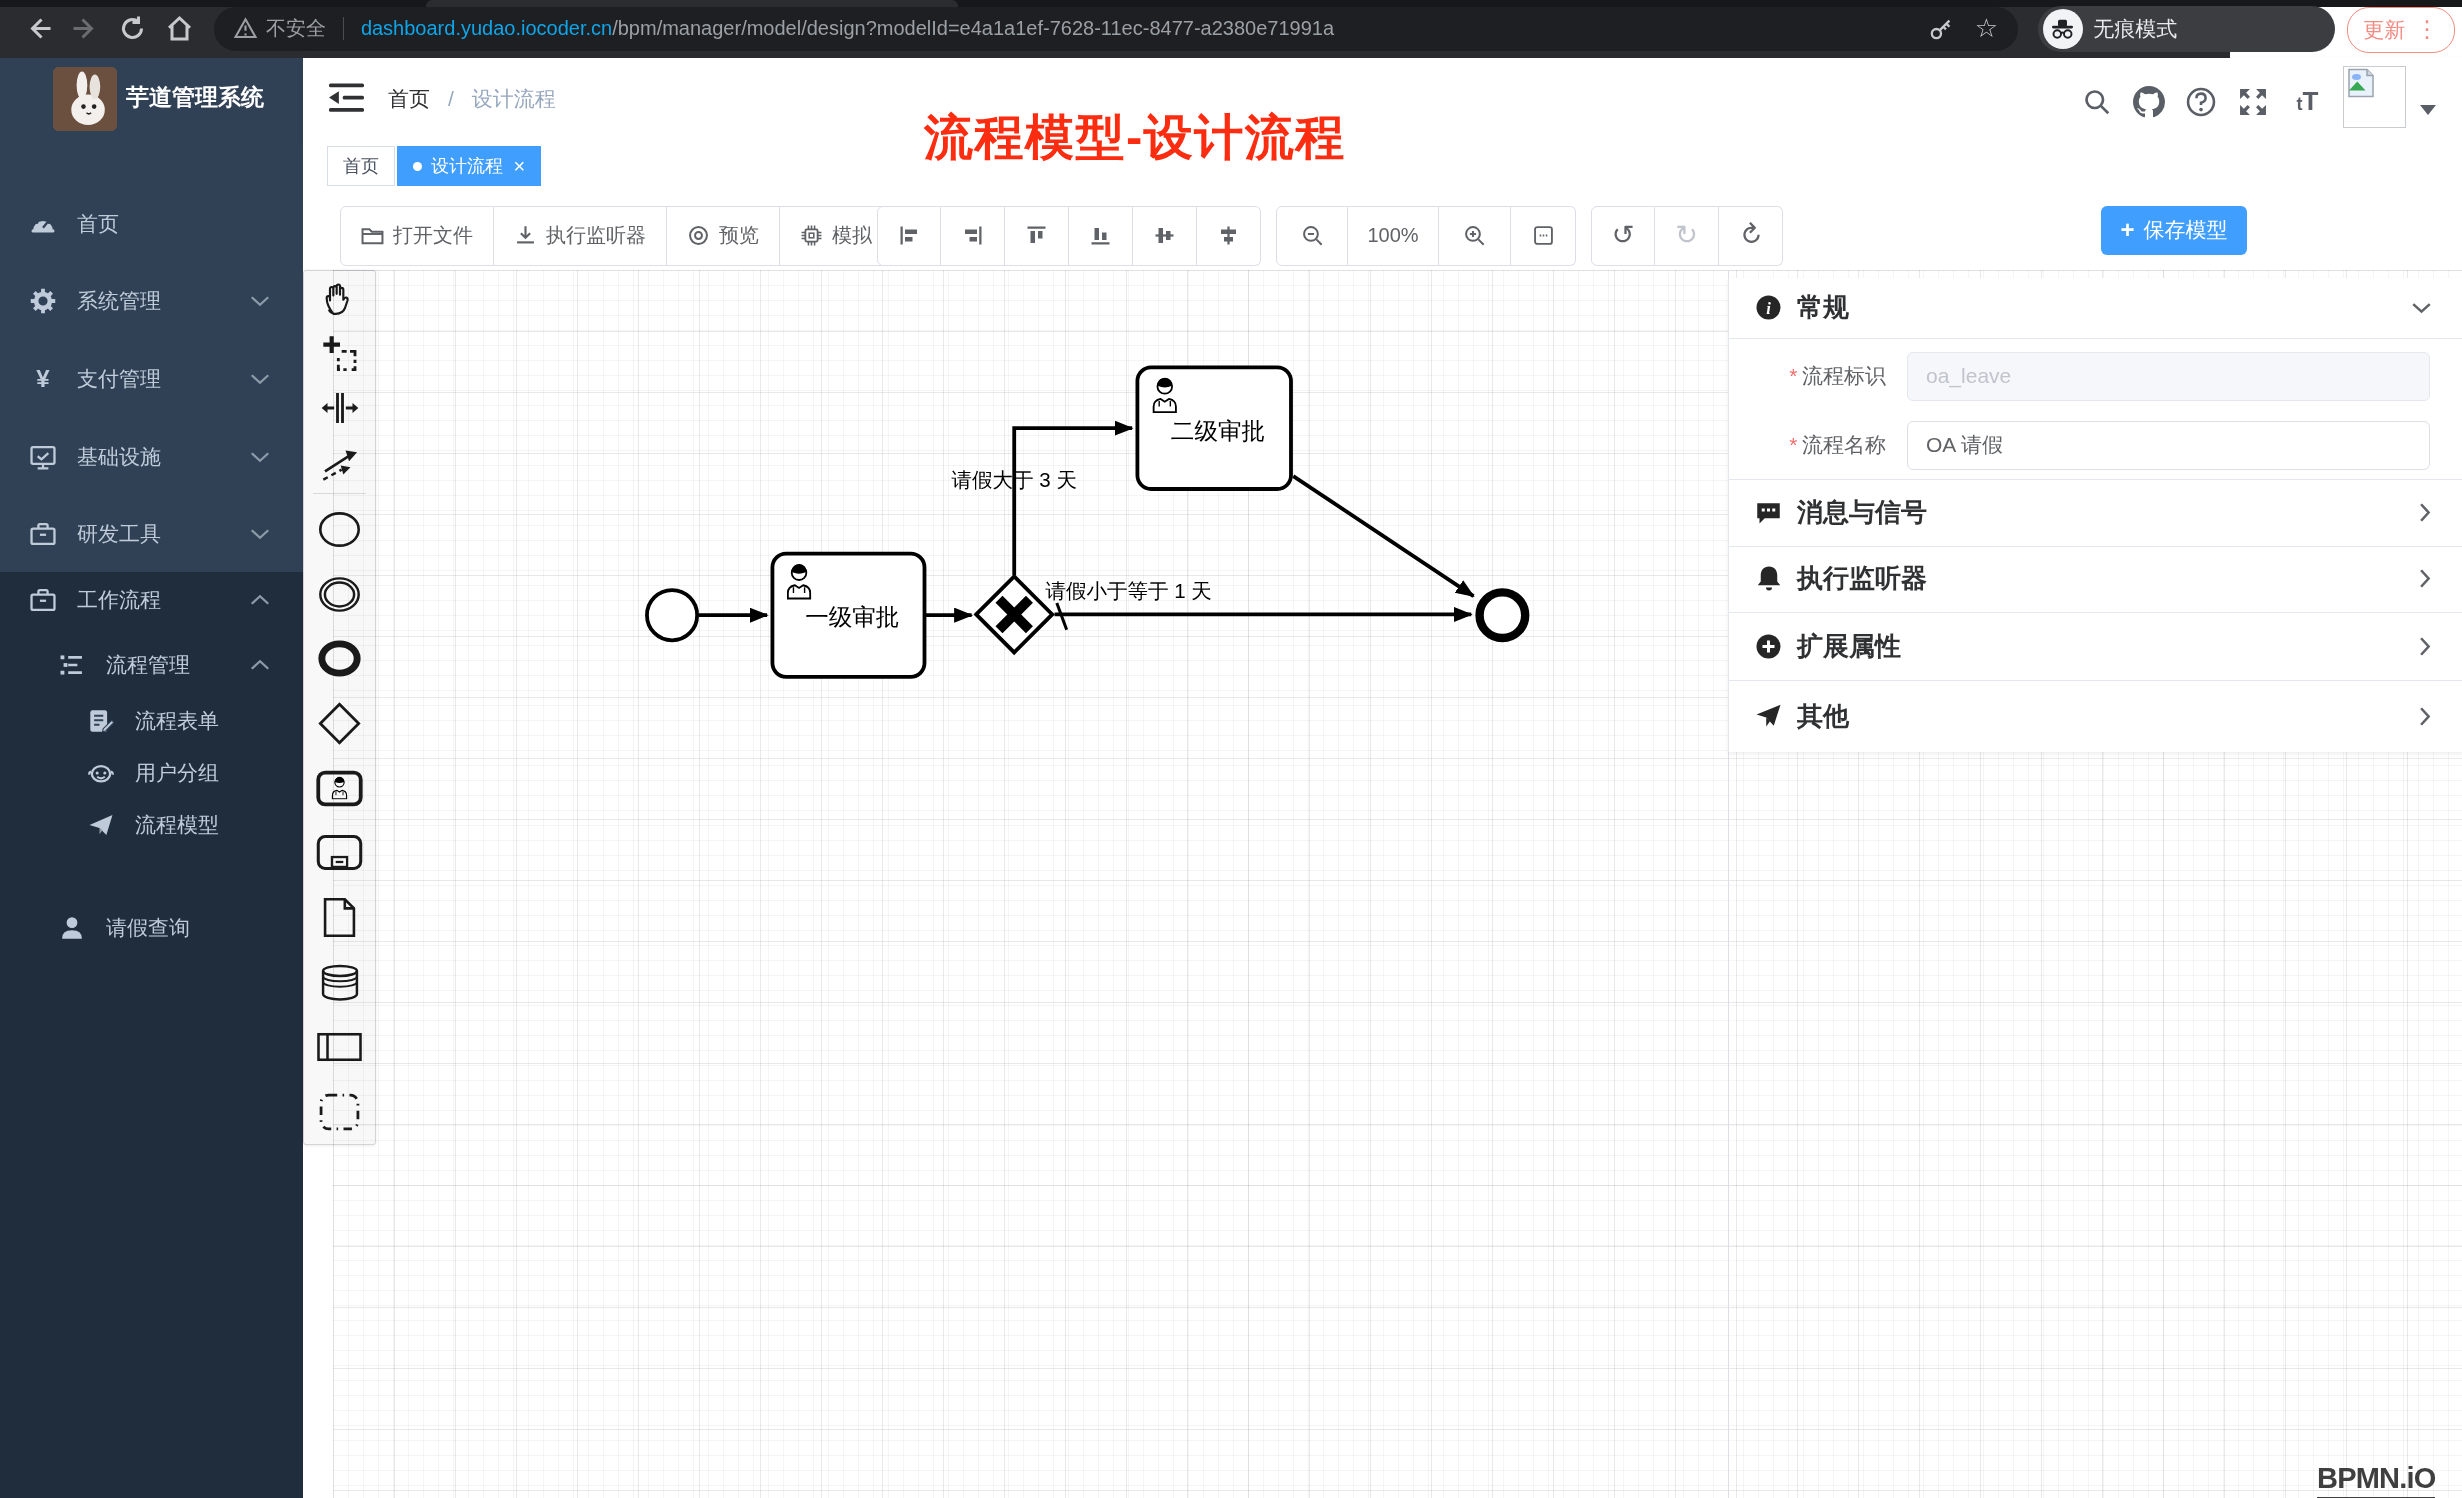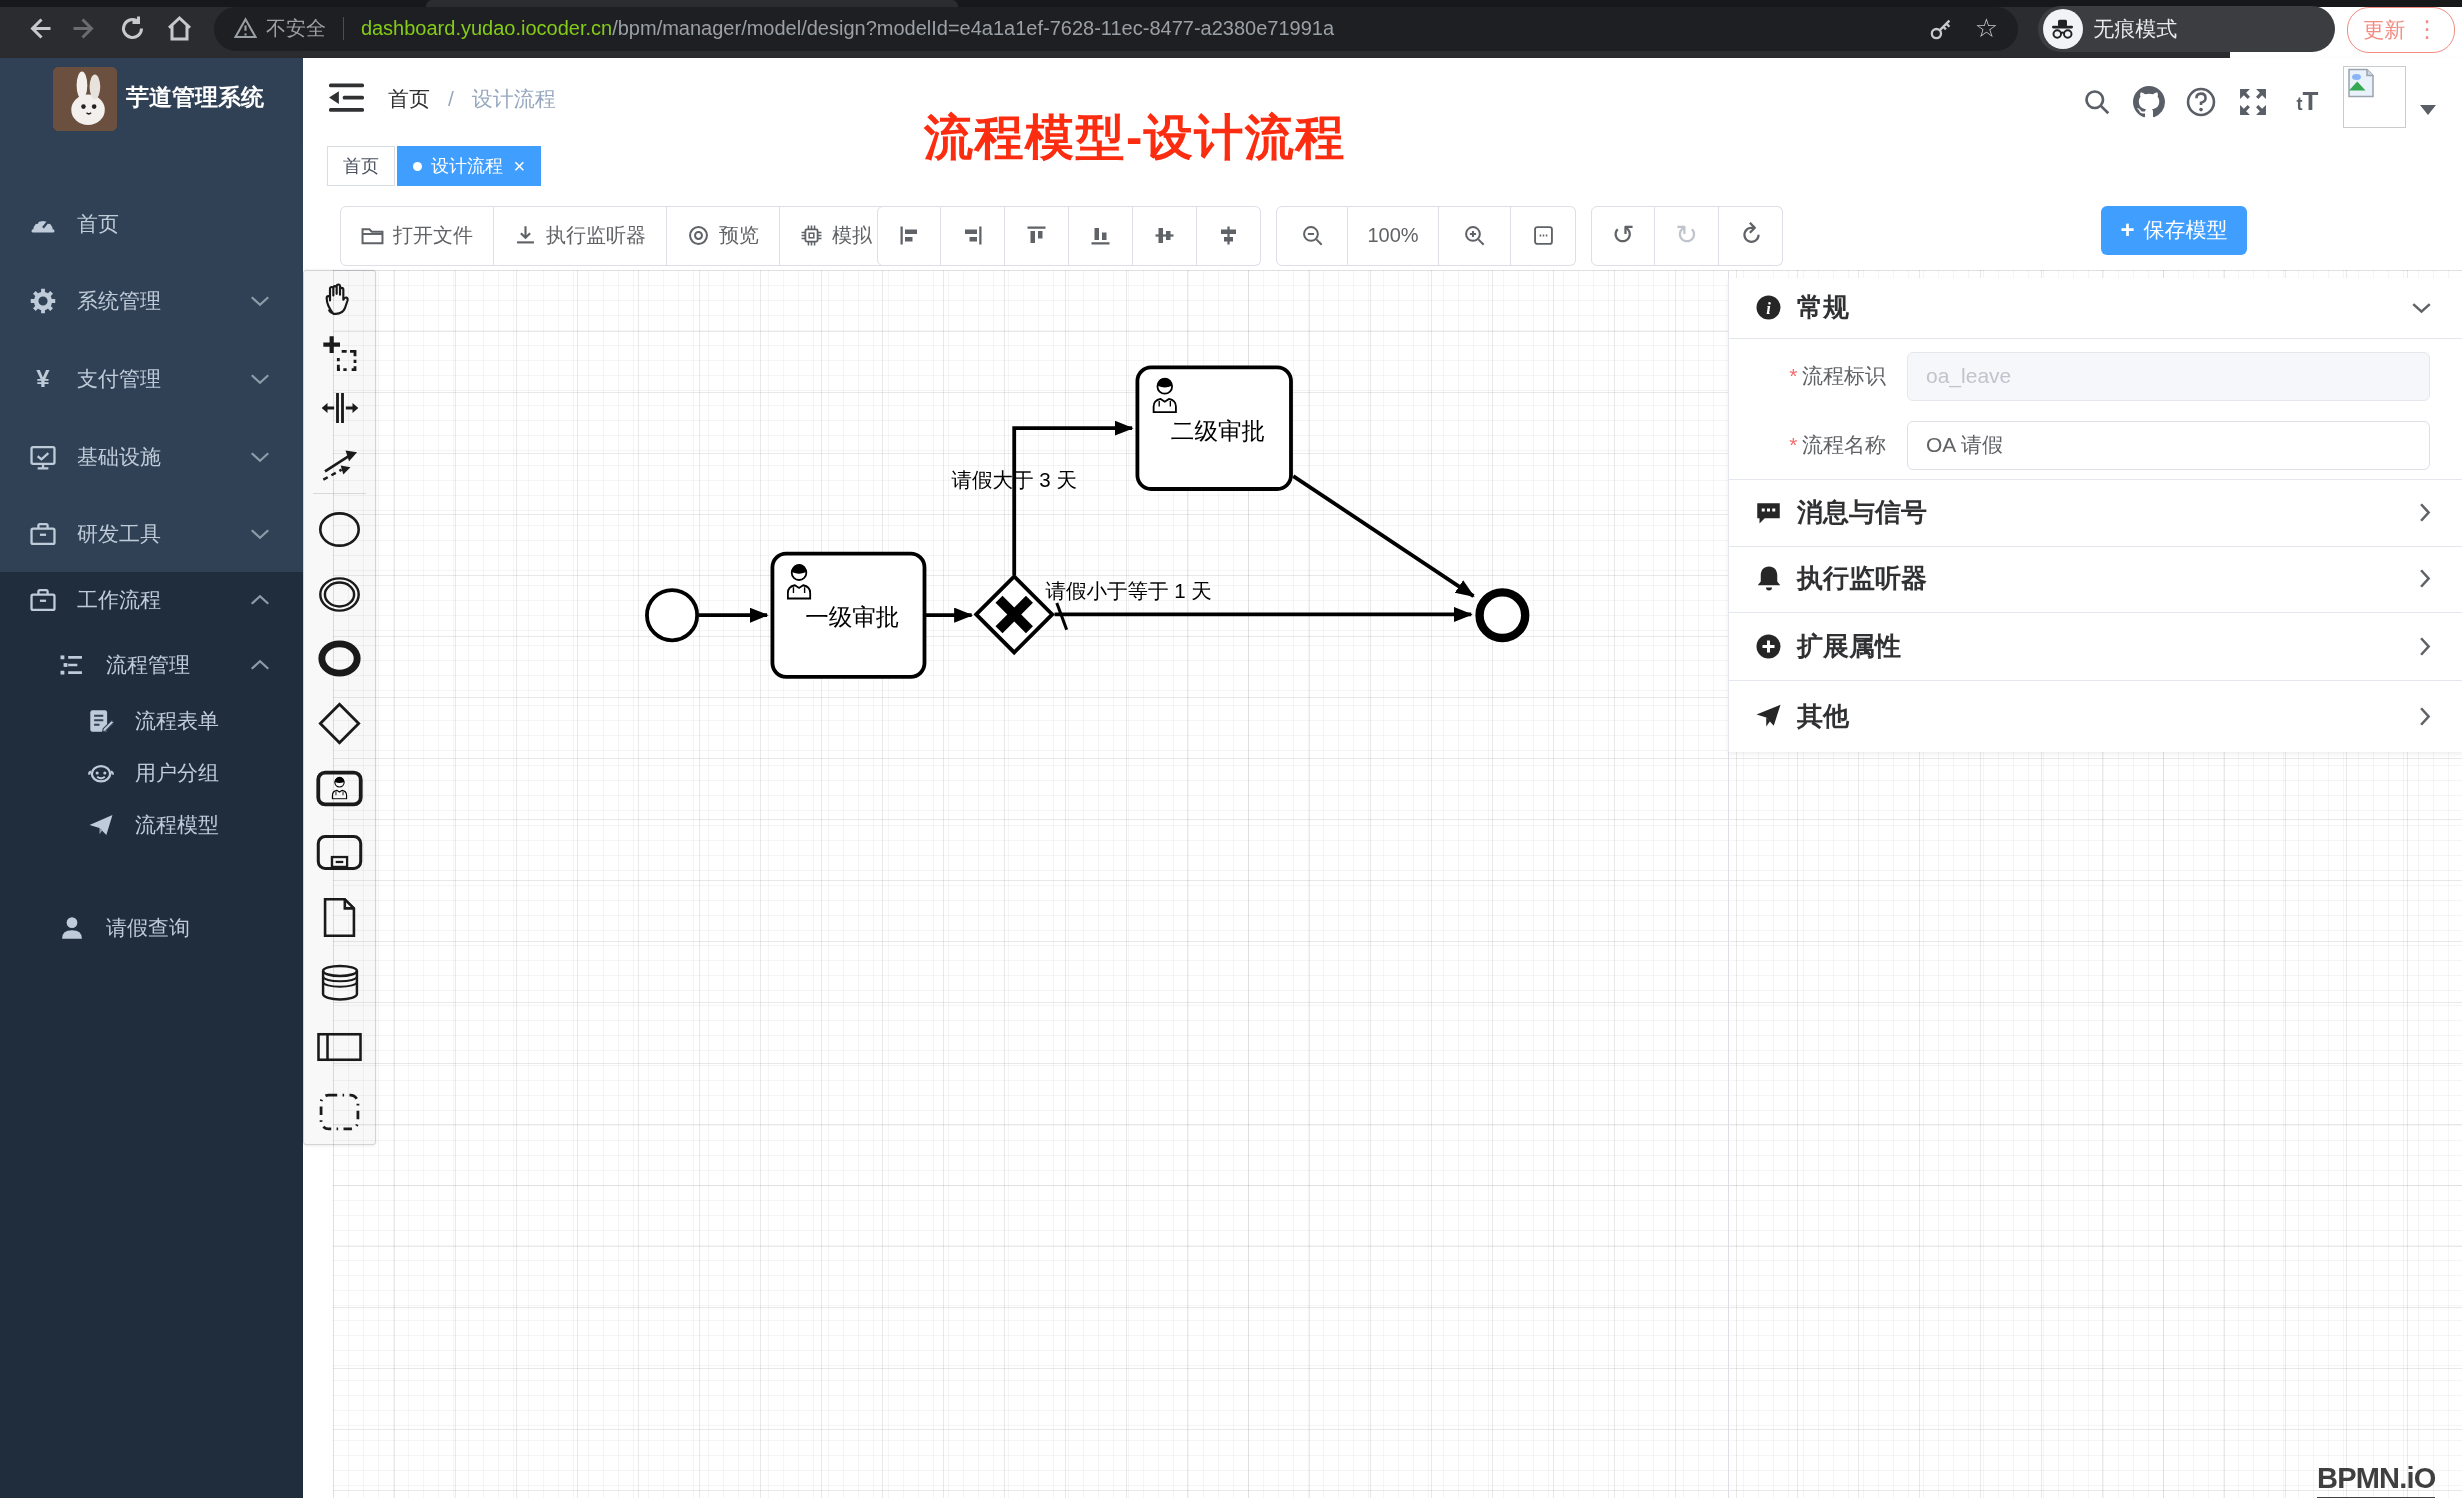--- a/index.html
+++ b/index.html
@@ -8,21 +8,21 @@
   .abs{position:absolute;}
 
   
   #chrome{left:0;top:0;width:2230px;height:58px;background:#2b2c2f;}
   #chrome .tabstrip{left:0;top:0;width:2462px;height:6.8px;background:#17181a;}
   #chrome .tabhint{left:426px;top:0;width:532px;height:6.8px;background:#2b2c2f;border-radius:6px 6px 0 0;}
   .navbtn{top:13.7px;width:30px;height:30px;display:flex;align-items:center;justify-content:center;}
   #addr{left:214px;top:6.8px;width:1804px;height:44px;background:#1e1f22;border-radius:22px;
         display:flex;align-items:center;color:#9aa0a6;font-size:20px;}
   #addr .sep{width:1.5px;height:23px;background:#4a4d51;margin:0 16.7px;}
-  #addr .domain{color:#84cc16;}
+  #addr .domain{color:#0ea5e9;}
   #addr .path{color:#9aa0a6;white-space:nowrap;overflow:hidden;}
   #incog{left:2038px;top:6px;width:297px;height:46px;background:#3c3d41;border-radius:23px;
          display:flex;align-items:center;color:#e8eaed;font-size:21px;}
   #incog .spy{width:40px;height:40px;border-radius:50%;background:#f1f3f4;margin:0 10.6px 0 4.6px;
               display:flex;align-items:center;justify-content:center;}
   #update{left:2347px;top:6.8px;width:106px;height:44px;border:1.5px solid #f28b82;border-radius:22px;
           display:flex;align-items:center;justify-content:center;gap:10.6px;color:#f28b82;font-size:21px;}
   #update .dots{font-size:23px;letter-spacing:0;}
 
   

